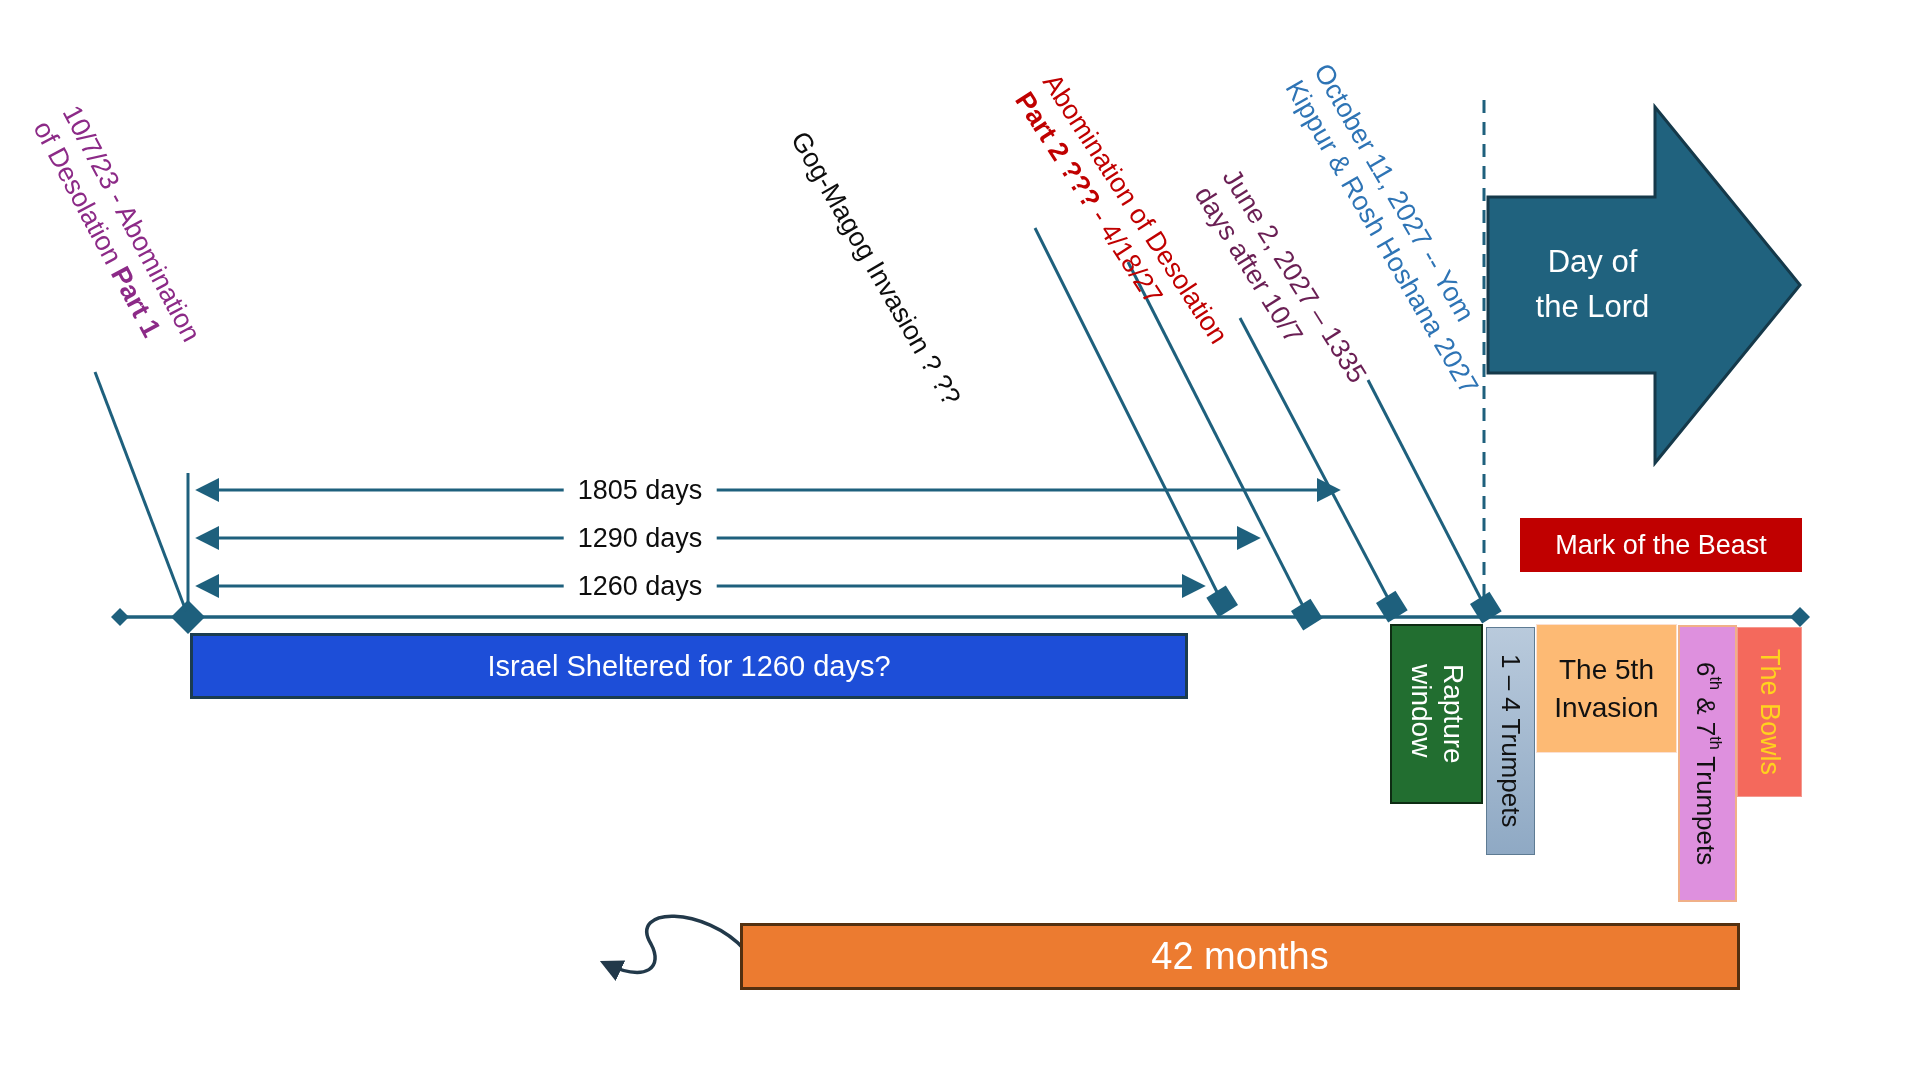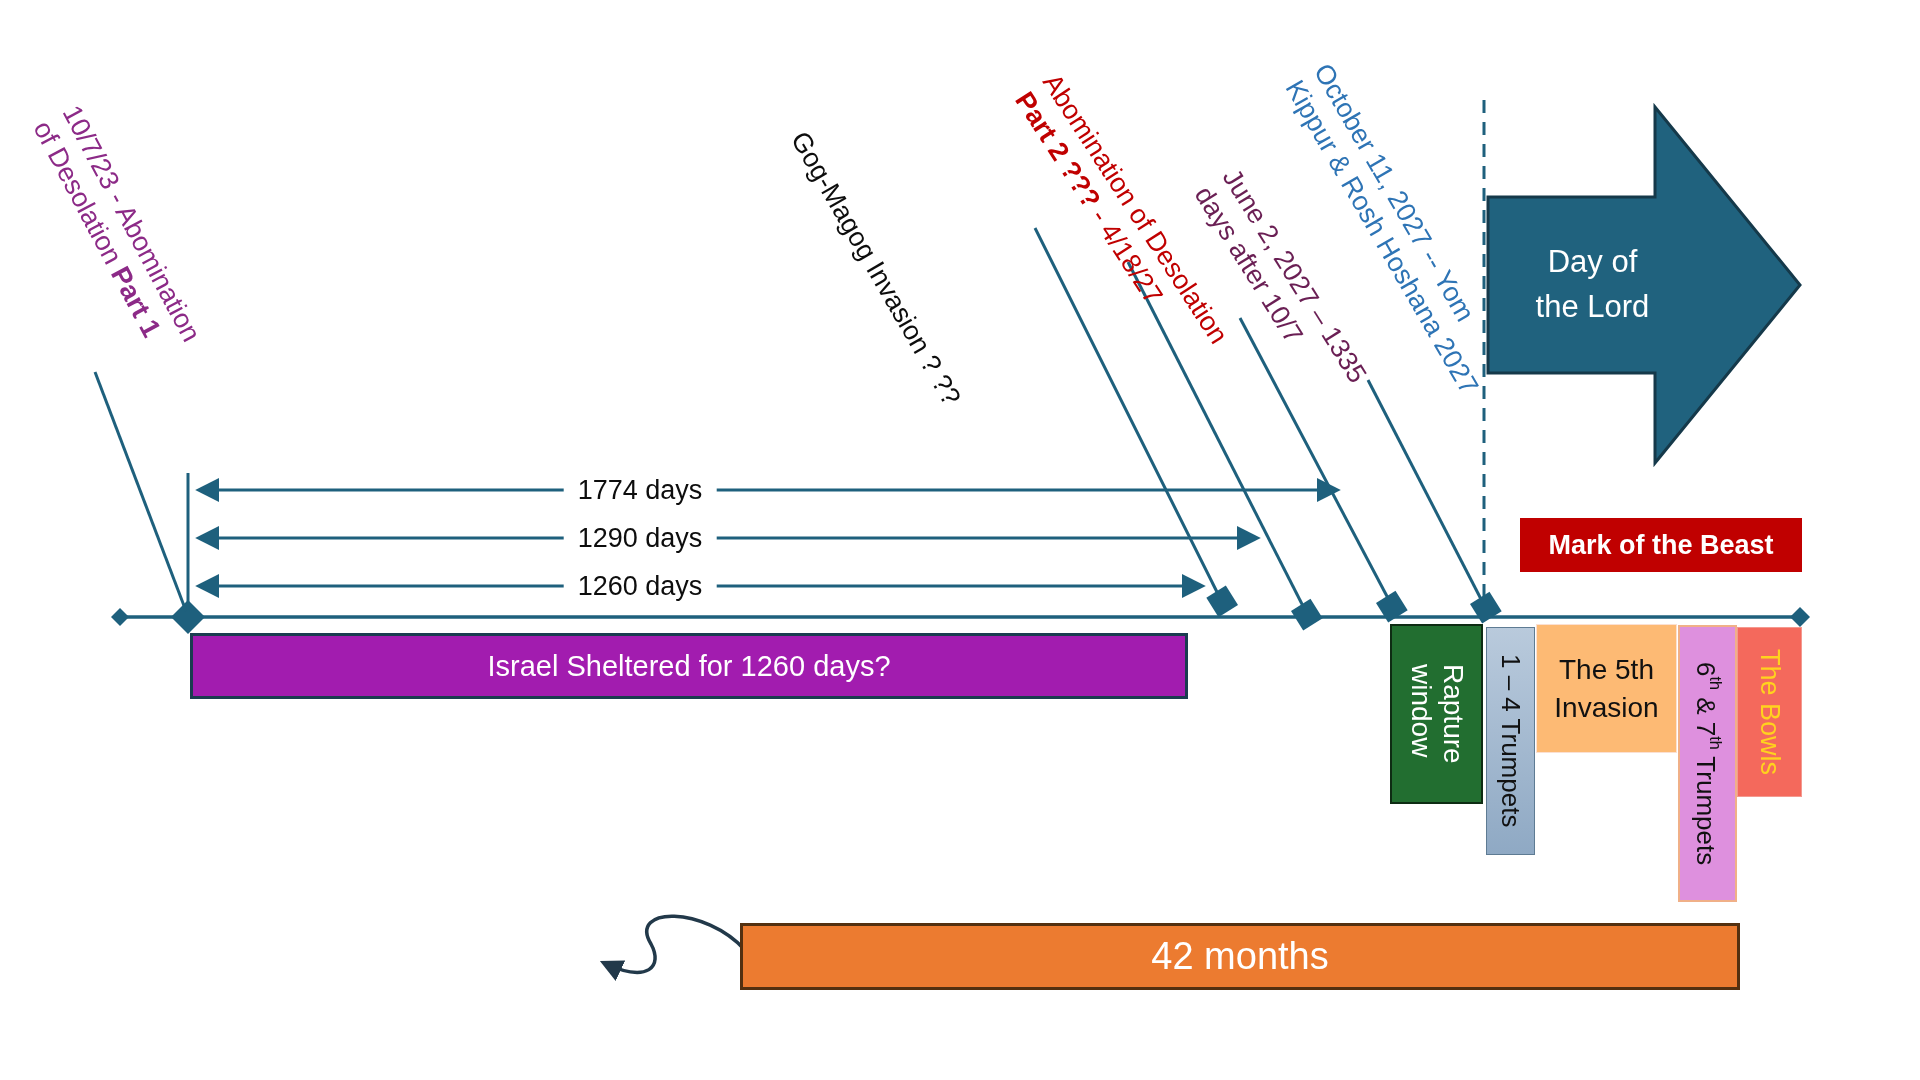--- a/index.html
+++ b/index.html
@@ -22,22 +22,22 @@
     padding:0 14px;font-size:27px;color:#0d0d0d;z-index:2;white-space:nowrap;
   }
 
   .day-arrow-text{
     position:absolute;left:1488px;top:197px;width:167px;height:176px;z-index:2;
     display:flex;flex-direction:column;align-items:center;justify-content:center;
     color:#ffffff;font-size:31px;line-height:1.45;text-align:center;padding-left:21px;
   }
 
   .box{position:absolute;box-sizing:border-box;display:flex;align-items:center;justify-content:center;z-index:2;}
-  .mark-box{left:1520px;top:518px;width:282px;height:54px;background:#C00000;color:#fff;font-size:27px;font-weight:bold;}
-  .israel-bar{left:190px;top:633px;width:998px;height:66px;background:#a21caf;border:3px solid #1A3C50;color:#fff;font-size:29px;}
+  .mark-box{left:1520px;top:518px;width:282px;height:54px;background:#C00000;color:#fff;font-size:27px;}
+  .israel-bar{left:190px;top:633px;width:998px;height:66px;background:#1d4ed8;border:3px solid #1A3C50;color:#fff;font-size:29px;}
   .rapture-box{left:1390px;top:624px;width:93px;height:180px;background:#226E30;border:2px solid #0e2c13;color:#fff;font-size:28px;}
   .t14-box{left:1486px;top:627px;width:49px;height:228px;background:linear-gradient(#b9cadc,#8fa9c4);border:1px solid #5E7B93;color:#111;font-size:26px;}
   .t5-box{left:1536px;top:624px;width:141px;height:129px;background:#fdba74;border:1px solid #fbe0d2;color:#111;font-size:28px;text-align:center;line-height:1.35;}
   .t67-box{left:1678px;top:625px;width:59px;height:277px;background:#DE90DE;border:2px solid #f0b088;color:#111;font-size:26px;}
   .bowls-box{left:1737px;top:627px;width:65px;height:170px;background:#F4695C;border:1px solid #f4998f;color:#FFD21E;font-size:27px;}
   .months-bar{left:740px;top:923px;width:1000px;height:67px;background:#EC7B30;border:3px solid #53301058;border-color:#533010;color:#fff;font-size:38px;}
   .vtext{writing-mode:vertical-rl;white-space:nowrap;}
   .vtext sup{font-size:0.62em;}
 </style>
 </head>
@@ -102,21 +102,21 @@
   <div class="rot-label lbl-june">
     <div class="ln">June 2, 2027 – 1335</div>
     <div class="ln">days after 10/7</div>
   </div>
 
   <div class="rot-label lbl-oct">
     <div class="ln">October 11, 2027 -- Yom</div>
     <div class="ln">Kippur &amp; Rosh Hoshana 2027</div>
   </div>
 
-  <span class="measure-label" style="left:640px;top:490px;">1774 days</span>
+  <span class="measure-label" style="left:640px;top:490px;">1805 days</span>
   <span class="measure-label" style="left:640px;top:538px;text-align:right;">1290 days</span>
   <span class="measure-label" style="left:640px;top:586px;">1260 days</span>
 
   <div class="day-arrow-text">
     <div>Day of</div>
     <div>the Lord</div>
   </div>
 
   <div class="box mark-box">
     <span>Mark of the Beast</span>

